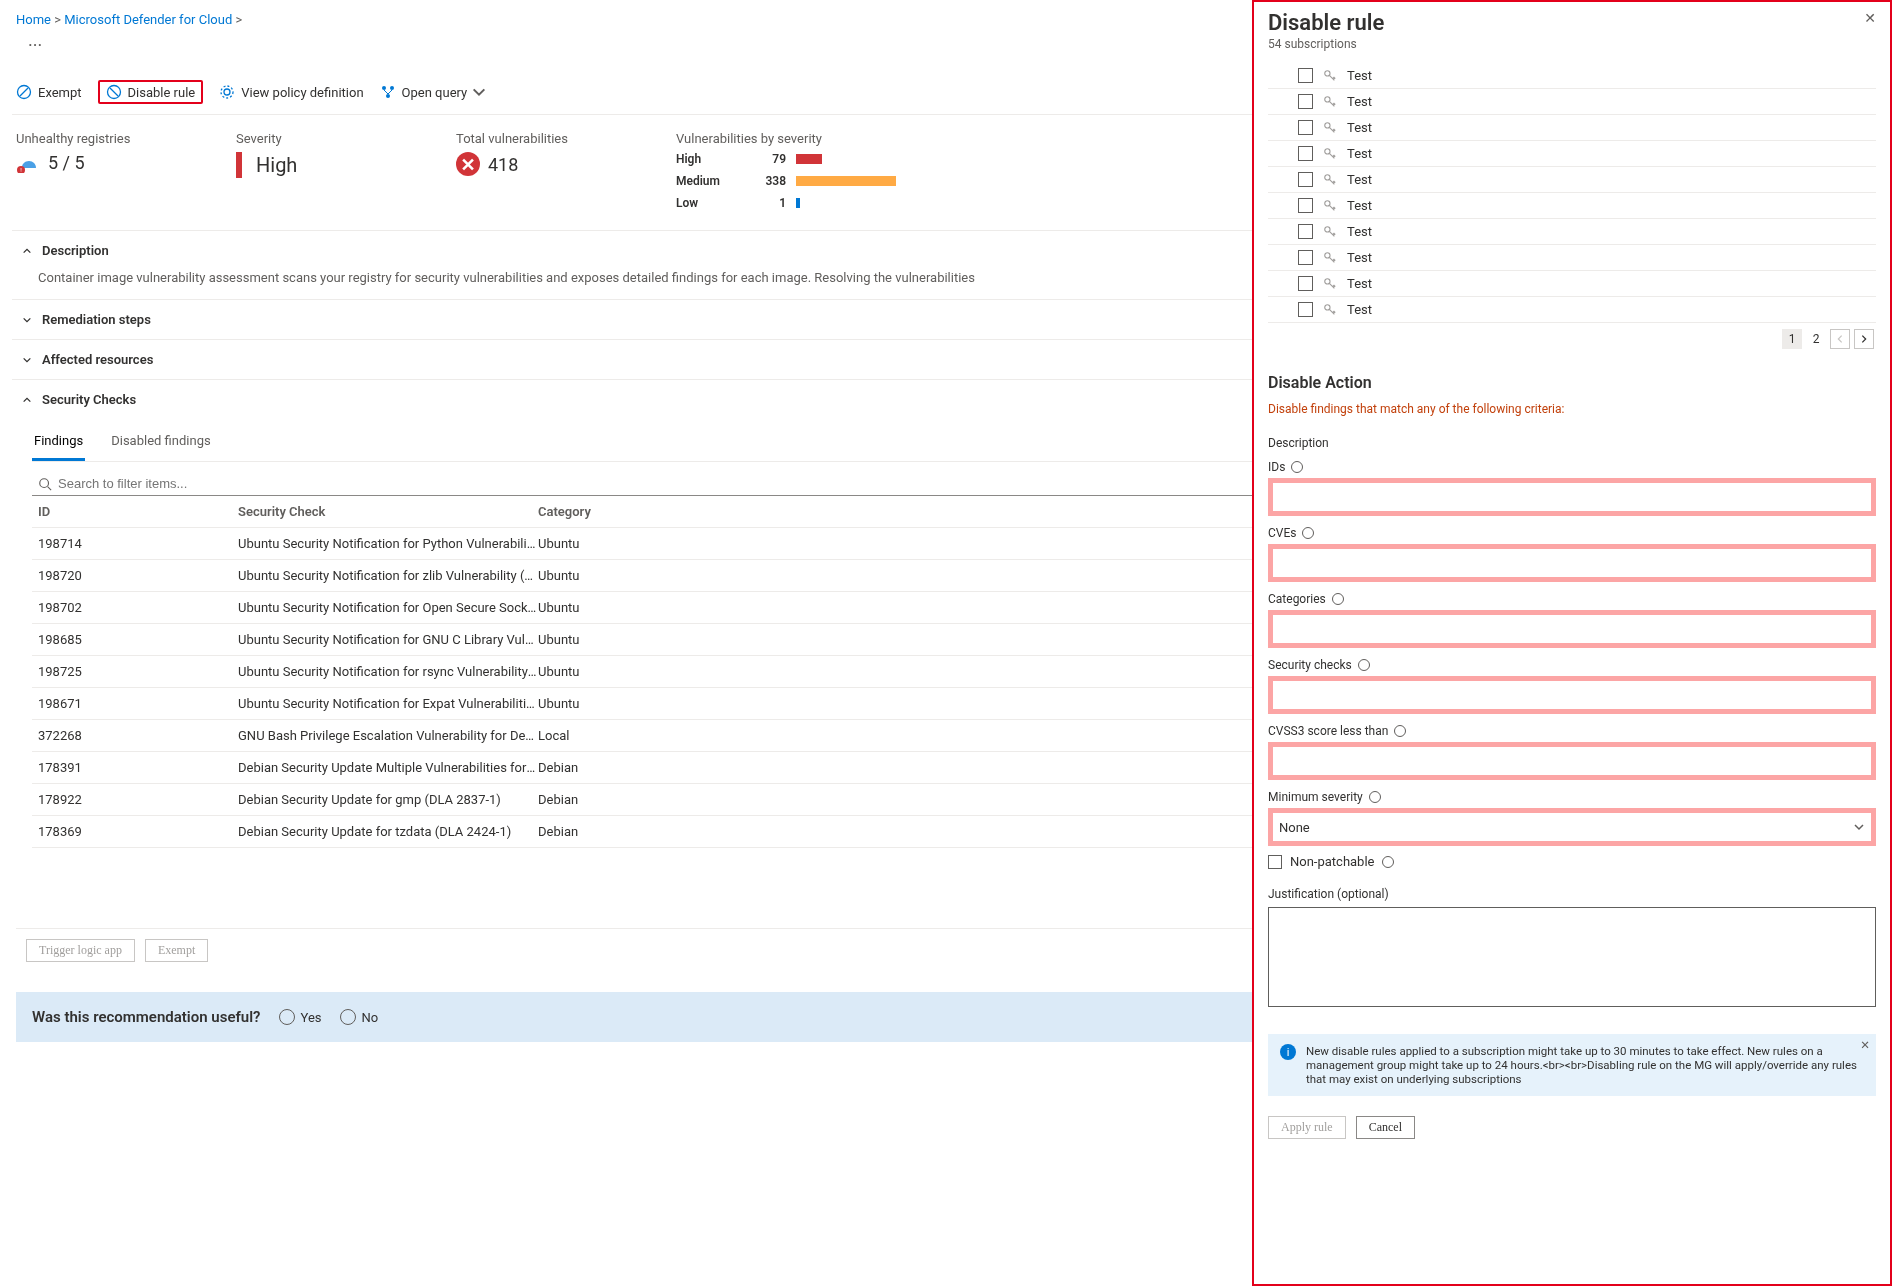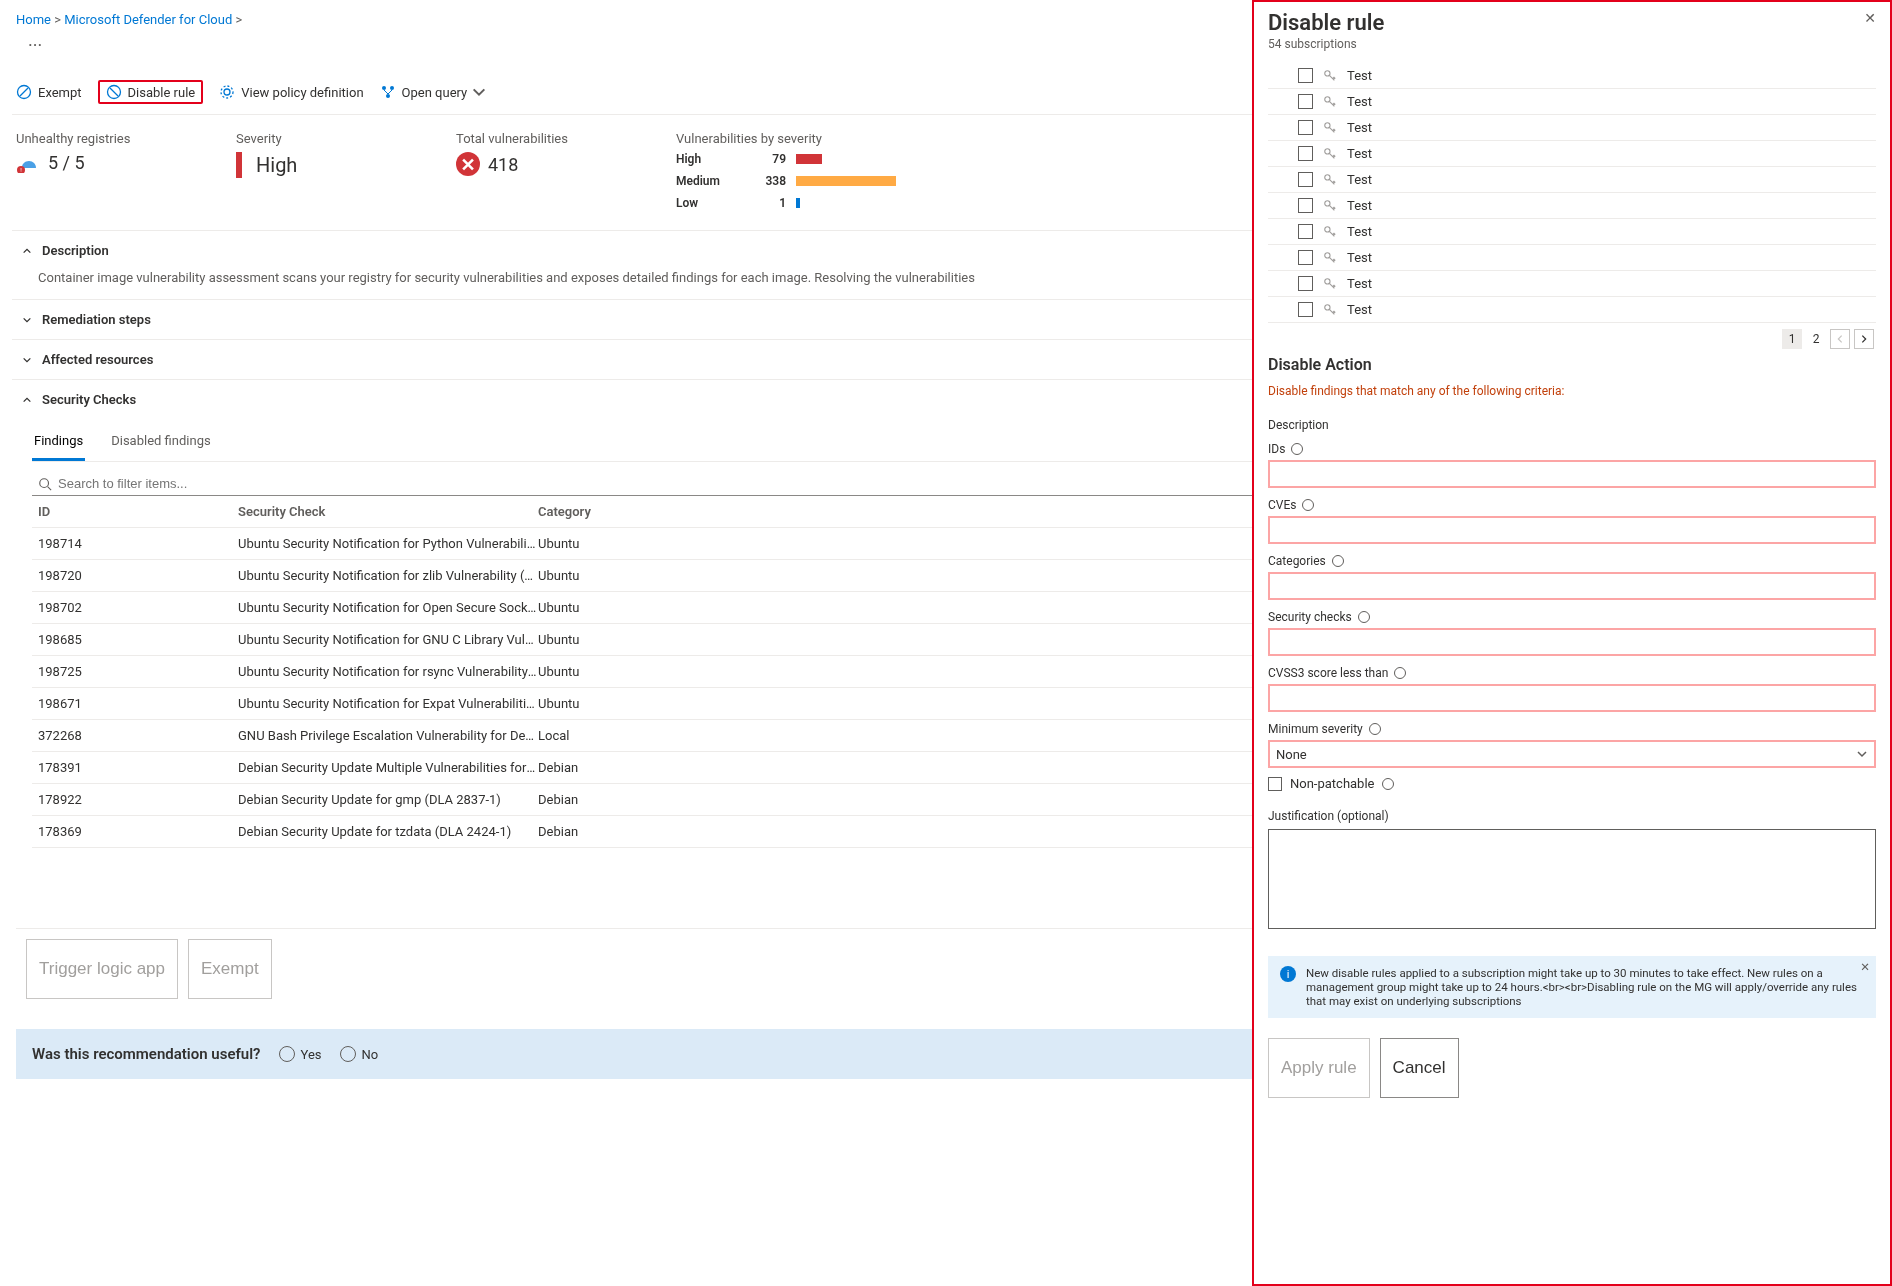--- a/index.html
+++ b/index.html
@@ -49,47 +49,47 @@
   .search-box svg{width:14px;height:14px;margin-right:6px;color:#605e5c;}
   
   .tbl{margin:0 20px;}
   .tbl-head,.tbl-row{display:grid;grid-template-columns:200px 300px 140px;border-bottom:1px solid #edebe9;padding:8px 6px;font-size:13px;align-items:center;}
   .tbl-head{font-weight:600;color:#605e5c;}
   .tbl-row{color:#323130;}
   .tbl-row div{white-space:nowrap;overflow:hidden;text-overflow:ellipsis;}
   
   .bottom{margin:80px 0 0 0;padding:0 0 0 4px;}
   .bottom-btns{display:flex;gap:10px;padding:10px;}
-  .btn{border:1px solid #8a8886;background:#fff;padding:19px 12px;font-size:17px;cursor:pointer;color:#323130;}
+  .btn{border:1px solid #8a8886;background:#fff;padding:3px 12px;font-size:12px;cursor:pointer;color:#323130;font-family:Liberation Serif, serif;}
   .btn.disabled{color:#a19f9d;border-color:#c8c6c4;cursor:default;}
   .feedback{background:#dbeaf7;padding:16px;display:flex;align-items:center;gap:18px;margin-top:20px;}
   .feedback .q{font-weight:600;font-size:15px;}
   .radio{display:inline-flex;align-items:center;gap:6px;cursor:pointer;}
   .radio .c{width:16px;height:16px;border:1px solid #605e5c;border-radius:50%;}
   
   .panel{position:absolute;top:0;right:0;width:640px;height:1286px;background:#fff;border:2px solid #e3001b;display:flex;flex-direction:column;padding:8px 14px 8px 14px;}
   .panel-head{display:flex;align-items:flex-start;}
   .panel-title{font-size:22px;font-weight:600;}
   .panel-sub{font-size:12px;color:#605e5c;margin-top:2px;}
   .panel-close{margin-left:auto;color:#605e5c;cursor:pointer;font-size:14px;}
   .subs-list{margin-top:12px;flex:0 0 auto;}
   .sub-row{display:flex;align-items:center;gap:10px;border-bottom:1px solid #edebe9;padding:5px 8px 5px 30px;}
   .chk{width:15px;height:15px;border:1px solid #605e5c;}
   .key-icon{width:14px;height:14px;color:#a19f9d;}
   .pager{display:flex;align-items:center;justify-content:flex-end;gap:4px;padding:6px 2px;font-size:12px;}
   .pager .pg{width:20px;height:20px;display:inline-flex;align-items:center;justify-content:center;border:1px solid transparent;cursor:pointer;}
   .pager .pg.active{background:#edebe9;}
   .pager .nav{border:1px solid #c8c6c4;}
   .pager .nav.disabled{color:#c8c6c4;}
-  .section-h{font-size:16px;font-weight:600;}
+  .section-h{font-size:16px;font-weight:600;margin-top:18px;}
   .section-d{font-size:12px;color:#c2410c;margin-top:10px;}
   .form{margin-top:14px;}
   .fld-lbl{font-size:12px;margin-top:10px;display:flex;align-items:center;gap:6px;}
   .info{width:12px;height:12px;border:1px solid #605e5c;border-radius:50%;display:inline-block;position:relative;}
-  .fld-input{width:100%;border:2px solid #fca5a5;height:28px;margin-top:4px;font-size:13px;padding:2px 6px;}
+  .fld-input{width:100%;border:5px solid #fca5a5;height:38px;margin-top:4px;font-size:13px;padding:2px 6px;}
   .sel{display:flex;align-items:center;justify-content:space-between;}
   .np-row{display:flex;align-items:center;gap:8px;margin-top:8px;}
   .np-row .chk{width:14px;height:14px;}
   .ta{width:100%;border:1px solid #605e5c;height:100px;margin-top:6px;resize:none;}
   .info-box{background:#e6f2fb;padding:10px 12px;font-size:11.5px;color:#323130;margin-top:24px;display:flex;gap:10px;position:relative;}
   .info-box .i{width:16px;height:16px;border-radius:50%;background:#0078d4;color:#fff;display:inline-flex;align-items:center;justify-content:center;font-size:11px;flex:0 0 16px;}
   .info-box .x{position:absolute;top:4px;right:6px;color:#605e5c;cursor:pointer;}
   .panel-actions{display:flex;gap:10px;margin-top:20px;}
 </style>
 </head>

